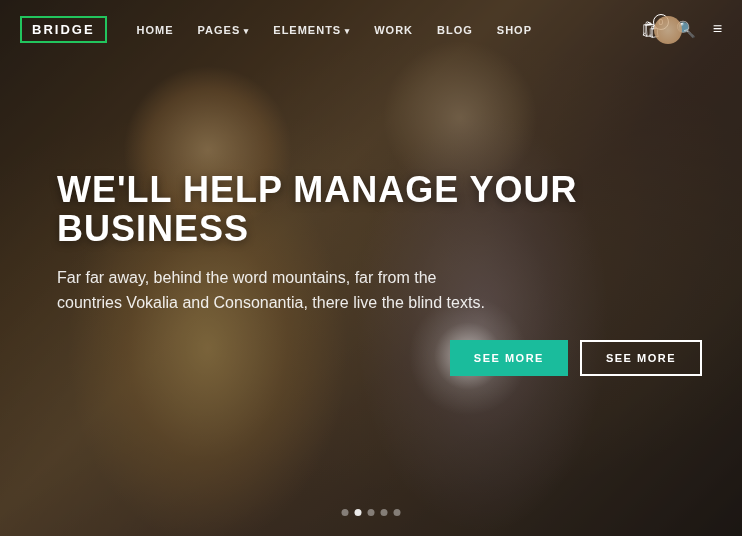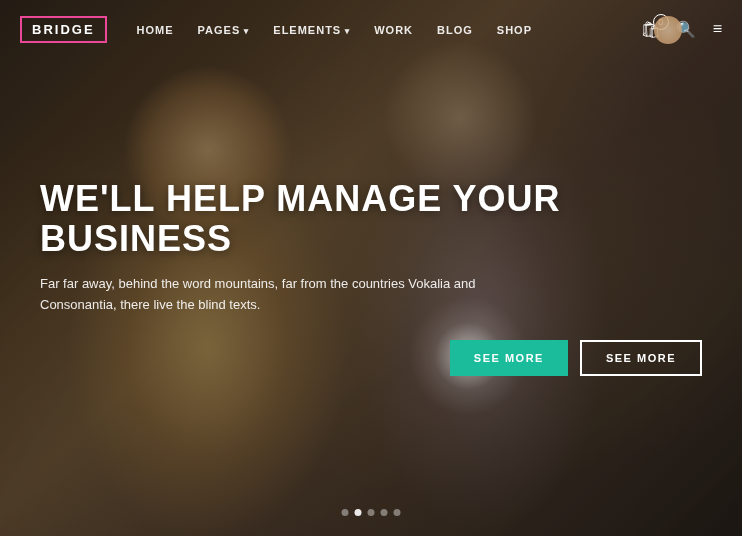--- a/index.html
+++ b/index.html
@@ -59,21 +59,21 @@
       left: 0;
       right: 0;
       height: 58px;
       display: flex;
       align-items: center;
       padding: 0 20px;
       z-index: 10;
     }
 
     .logo {
-      border: 2px solid #ec4899;
+      border: 2px solid #22c55e;
       padding: 4px 10px;
       color: #fff;
       font-size: 13px;
       font-weight: bold;
       letter-spacing: 2px;
       text-transform: uppercase;
       margin-right: 30px;
     }
 
     .nav-links {
@@ -130,39 +130,39 @@
     .nav-icon {
       color: #fff;
       font-size: 16px;
       cursor: pointer;
     }
 
     
     .hero-content {
       position: absolute;
       bottom: 160px;
-      left: 40px;
+      left: 57px;
       right: 40px;
       z-index: 10;
     }
 
     .hero-title {
       color: #fff;
       font-size: 36px;
       font-weight: 900;
       text-transform: uppercase;
       letter-spacing: 1px;
       line-height: 1.1;
       margin-bottom: 16px;
       text-shadow: 0 2px 8px rgba(0,0,0,0.4);
     }
 
     .hero-subtitle {
       color: rgba(255,255,255,0.9);
-      font-size: 13px;
+      font-size: 16px;
       line-height: 1.6;
       max-width: 440px;
       margin-bottom: 24px;
       font-weight: 300;
     }
 
     .hero-buttons {
       display: flex;
       gap: 12px;
       justify-content: flex-end;

